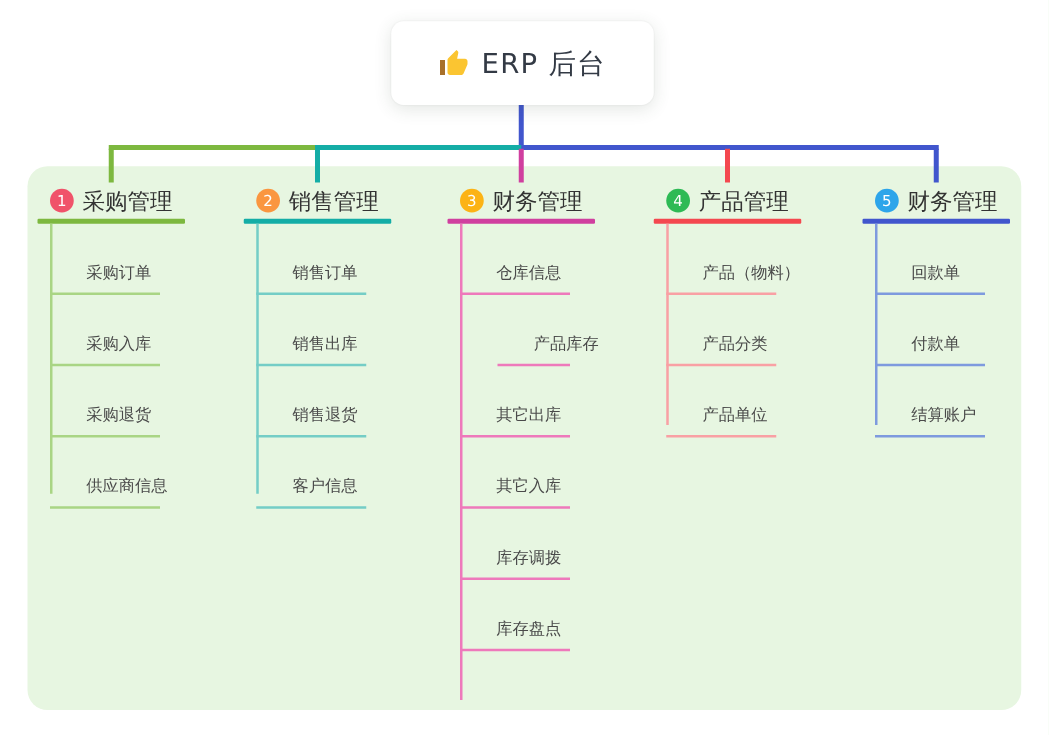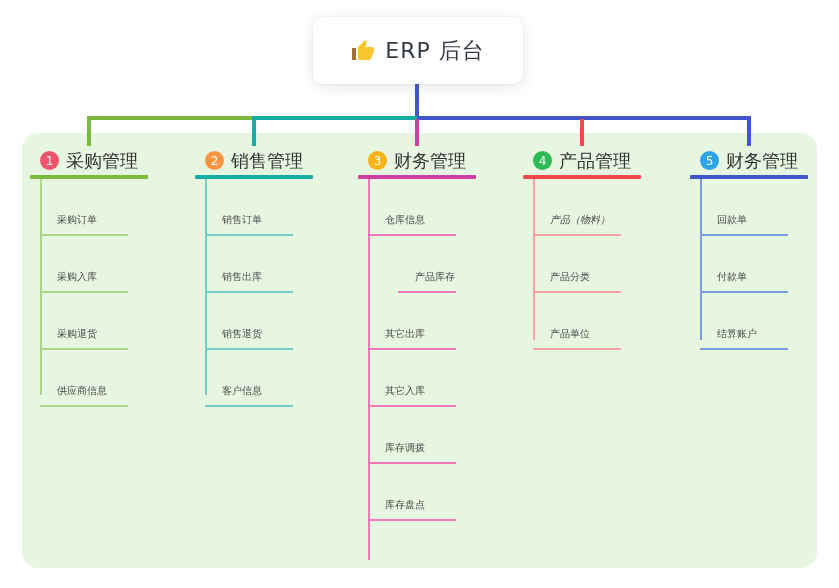--- a/index.html
+++ b/index.html
@@ -40,21 +40,21 @@
   .branch-title{font-size:18px;color:#333333;font-weight:500;}
   .branch-underline{width:118px;height:4px;border-radius:1px;}
   .children{position:relative;margin-left:10px;width:88px;}
   .spine{position:absolute;left:0;top:0;width:2px;}
   .child{
     height:55px;display:flex;align-items:flex-end;
     border-bottom:2px solid transparent;cursor:pointer;
   }
   .child:first-child{height:49px;}
   .child span{
-    padding-left:17px;padding-bottom:7px;font-size:10px;color:#4a4a4a;
+    padding-left:29px;padding-bottom:7px;font-size:13px;color:#4a4a4a;
     white-space:nowrap;
   }
 </style>
 </head>
 <body>
 
 <div class="canvas">
 
   <div class="panel" id="panel" style="background: rgb(231, 246, 225);"></div>
 
@@ -154,21 +154,21 @@
         </div>
       </div>
       <div class="branch" style="left: 523px;">
         <div class="branch-header">
           <span class="badge" style="background: rgb(46, 186, 85);">4</span>
           <span class="branch-title">产品管理</span>
         </div>
         <div class="branch-underline" style="background: rgb(244, 72, 79);"></div>
         <div class="children">
           <div class="spine" style="background: rgb(249, 160, 164); height: 161px;"></div>
-          <div class="child" style="border-bottom-color: rgb(249, 160, 164); font-style: italic;">
+          <div class="child" style="border-bottom-color: rgb(249, 160, 164);">
             <span>产品（物料）</span>
           </div>
           <div class="child" style="border-bottom-color: rgb(249, 160, 164); text-align: center;">
             <span>产品分类</span>
           </div>
           <div class="child" style="border-bottom-color: rgb(249, 160, 164);">
             <span>产品单位</span>
           </div>
         </div>
       </div>

